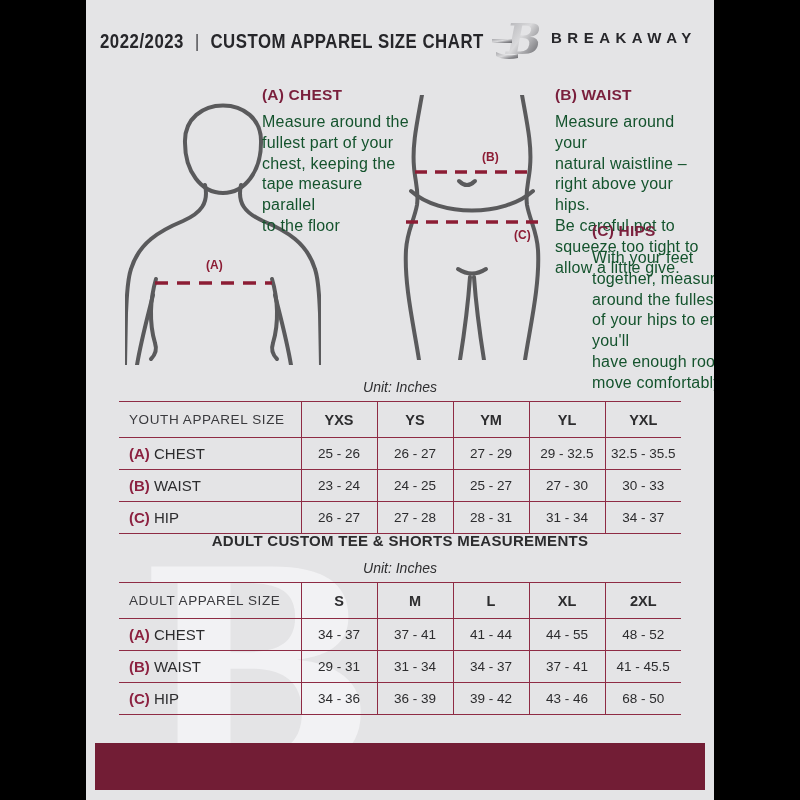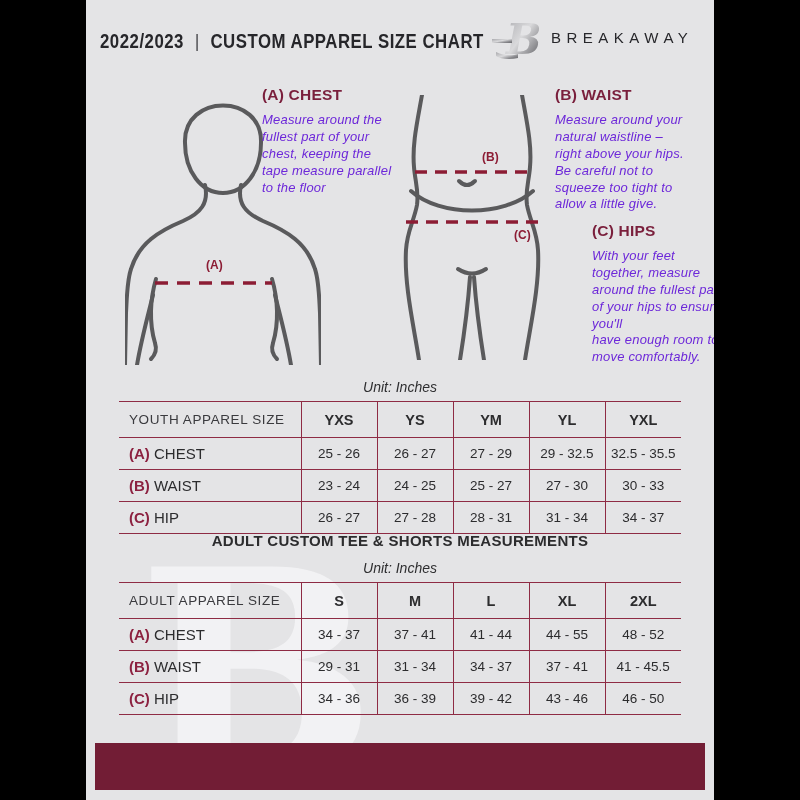--- a/index.html
+++ b/index.html
@@ -21,26 +21,26 @@
   
   .hdr-row { left:14px; top:26px; height:30px; display:flex; align-items:center; }
   .hdr-title {
     display:flex; gap:13px; align-items:center;
     transform:scaleX(.84); transform-origin:left center;
     font-size:20px; font-weight:bold; letter-spacing:.6px; color:#26262a;
     white-space:nowrap;
   }
   .hdr-sep { font-weight:400; color:#3a3a3e; font-size:19px; }
   .brand-row { left:404px; top:14px; display:flex; align-items:center; gap:9px; }
-  .brand-name { font-size:15px; font-weight:normal; letter-spacing:5.5px; color:#27272b; }
+  .brand-name { font-size:15px; font-weight:bold; letter-spacing:5.5px; color:#27272b; }
 
   
   .guide-h { font-size:15.5px; font-weight:bold; color:#7a1f3c; letter-spacing:.2px; }
   .guide-b {
-    margin-top:8px; font-size:13px; font-style:italic; color:#6d28d9;
+    margin-top:8px; font-size:16px; color:#14532d;
     line-height:1.3; white-space:pre-line; letter-spacing:.2px;
   }
   .marker { position:absolute; z-index:2; font-size:12px; font-weight:bold; color:#8c1c34; }
 
   
   .tbl-section { width:562px; }
   .tbl-title { text-align:center; font-size:15px; font-weight:bold; color:#2c2c2e; letter-spacing:.3px; }
   .tbl-unit { text-align:center; font-size:14px; font-style:italic; color:#2f2f31; margin-top:11px; }
   table { border-collapse:collapse; width:562px; margin-top:6px; table-layout:fixed; }
   col.c0 { width:182px; }
@@ -240,21 +240,21 @@
           <td class="val">34 - 37</td>
           <td class="val">37 - 41</td>
           <td class="val">41 - 45.5</td>
         </tr>
         <tr class="drow">
           <td class="row-label"><b>(C)</b> <span>HIP</span></td>
           <td class="val">34 - 36</td>
           <td class="val">36 - 39</td>
           <td class="val">39 - 42</td>
           <td class="val">43 - 46</td>
-          <td class="val">46 - 50</td>
+          <td class="val">68 - 50</td>
         </tr>
       </tbody>
         </table>
     </div>
 
     <div class="layer footer-bar"></div>
   </div>
 </div>
 
 </body></html>

